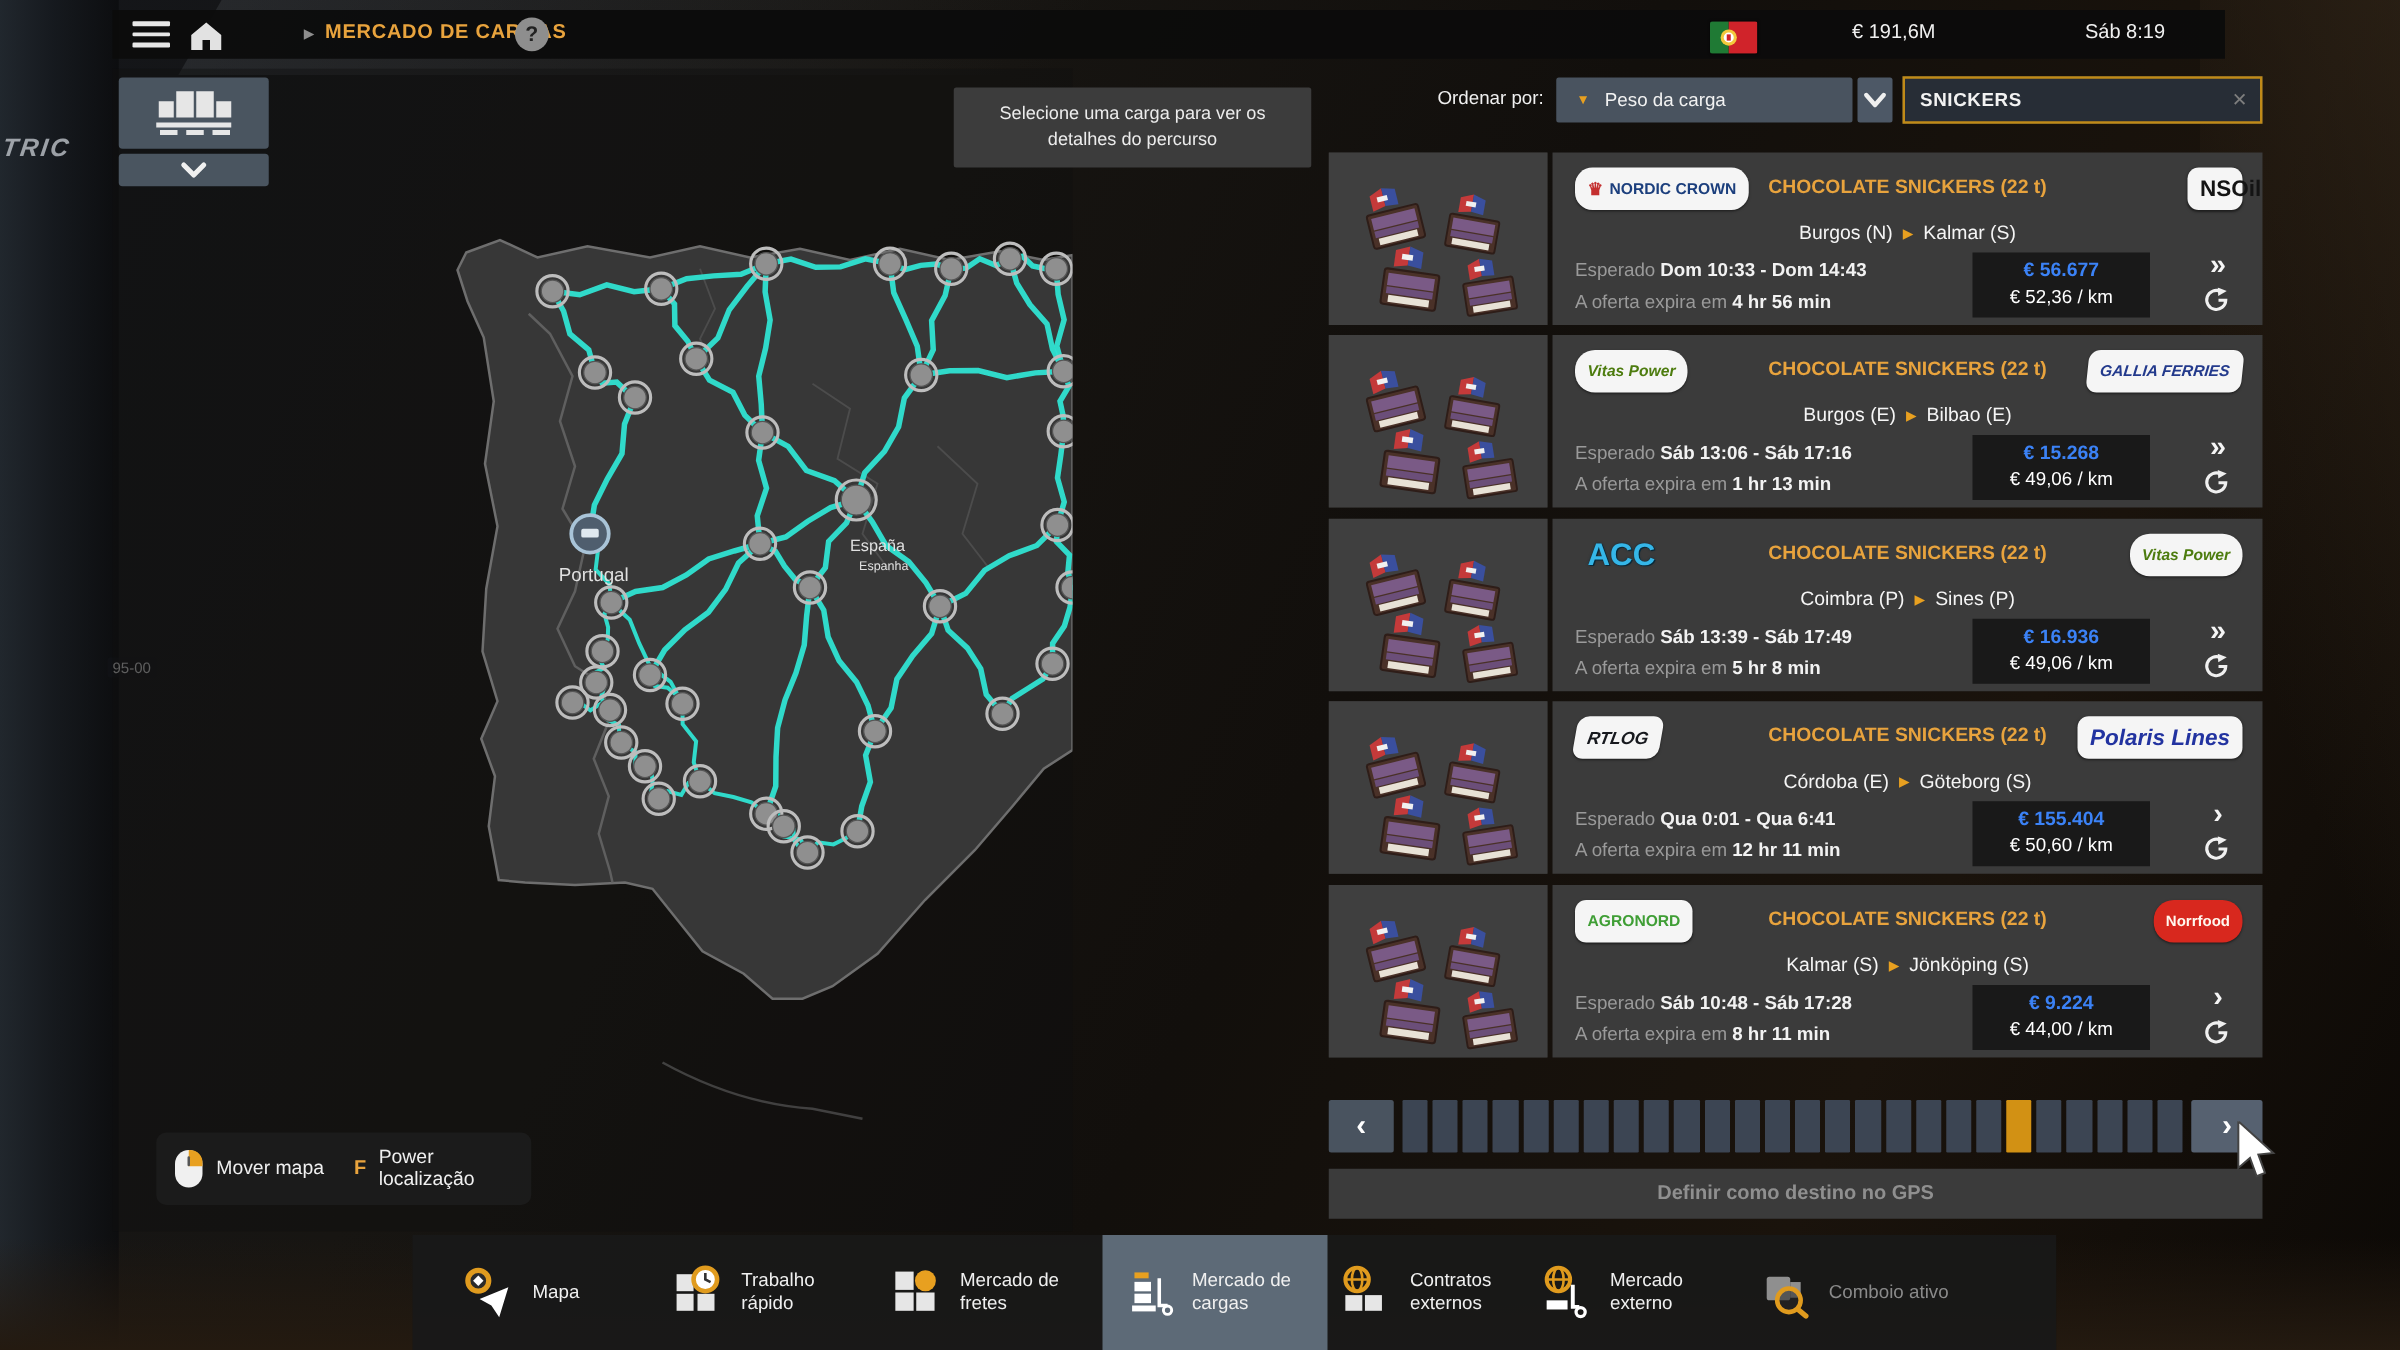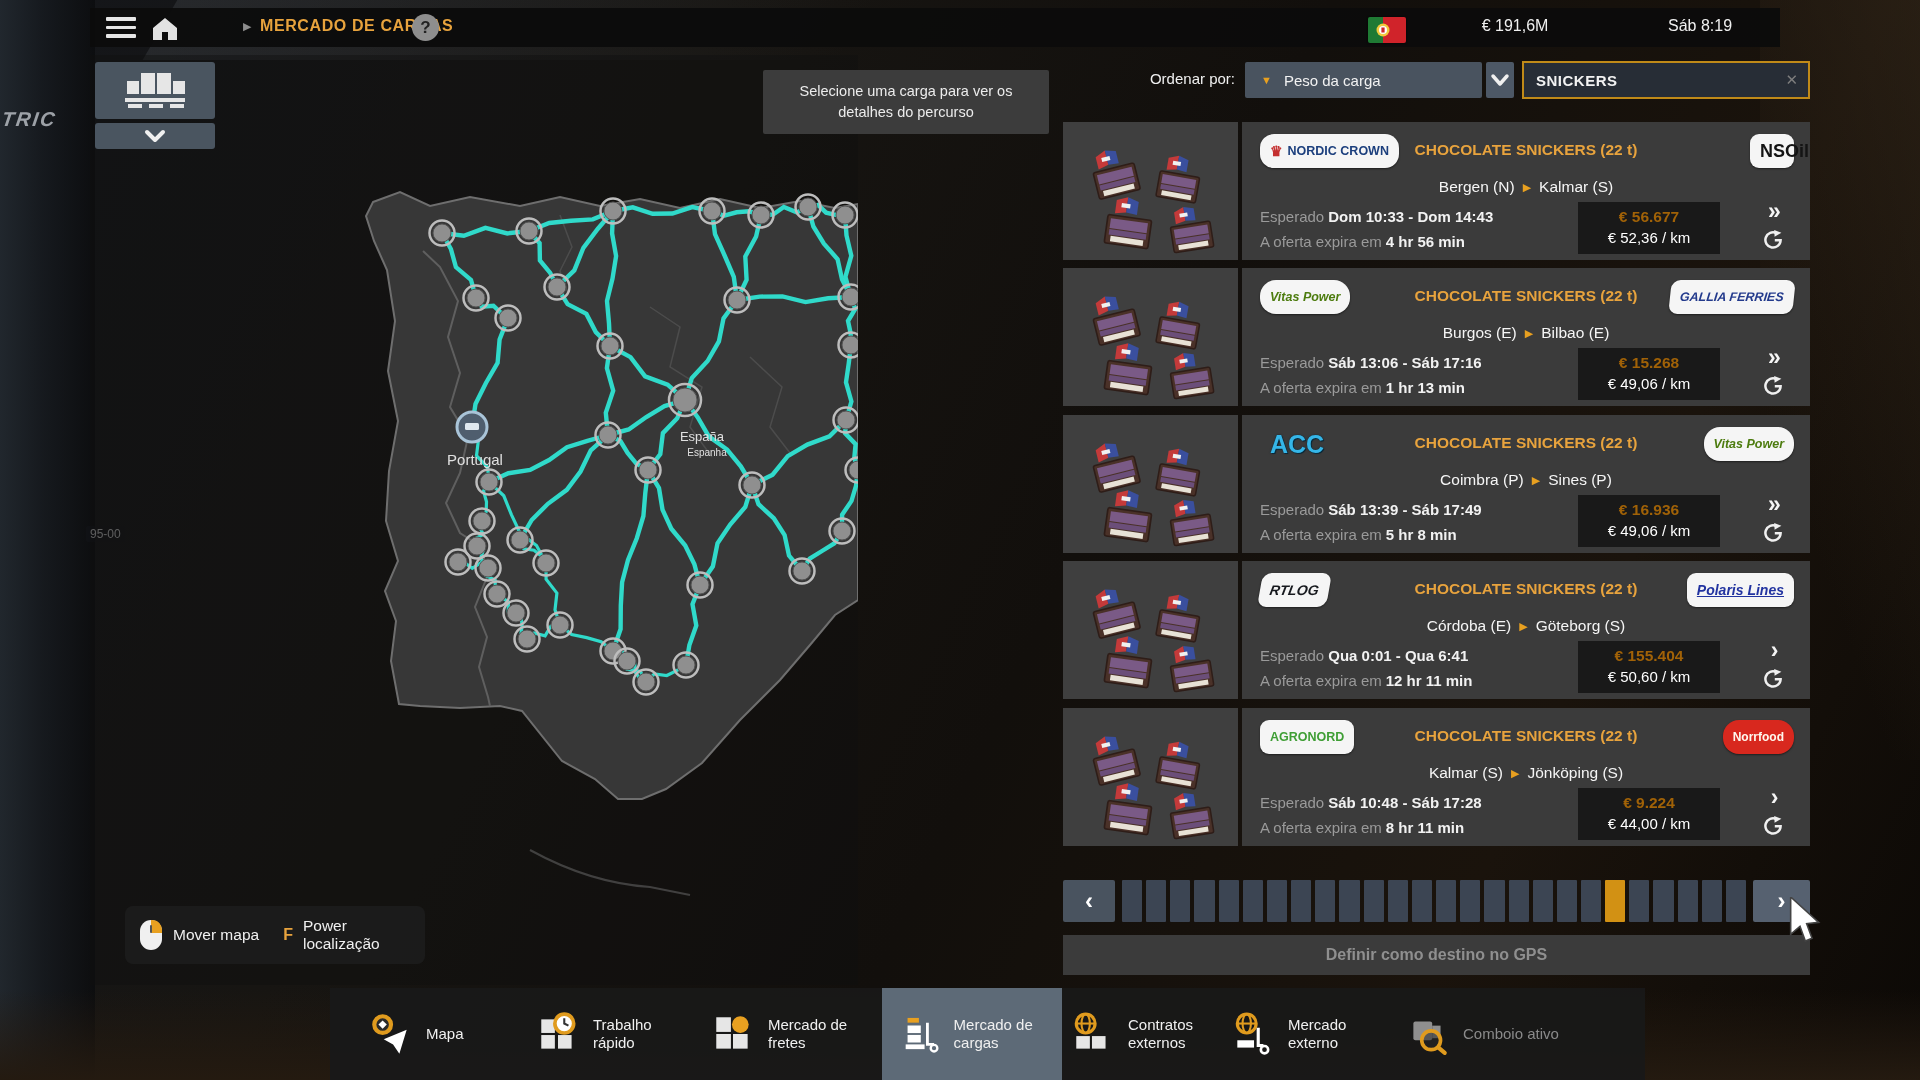--- a/index.html
+++ b/index.html
@@ -73,33 +73,33 @@
   .logo-nordic{color:#1c3f7d;border-radius:14px;}
   .logo-nordic::before{content:"♛";color:#c42f2f;margin-right:5px;font-size:14px;}
   .logo-nsoil{color:#141414;font-size:18px;font-weight:900;margin-left:38px;}
   .logo-nsoil::after{content:"";width:13px;height:13px;border-radius:50%;background:#e87f1e;margin-left:-38px;
                      position:relative;z-index:-1;}
   .logo-vitas{color:#4d7c0f;font-style:italic;border-radius:16px;}
   .logo-gallia{color:#233a8c;font-style:italic;transform:skewX(-6deg);}
   .logo-acc{background:transparent;box-shadow:none;color:#35b6e8;font-size:25px;font-weight:900;
             text-shadow:0 0 2px #0a2a3a,1px 1px 0 #0a2a3a;}
   .logo-rtlog{color:#17191e;font-style:italic;font-weight:900;transform:skewX(-10deg);font-size:14px;}
-  .logo-polaris{color:#2233a0;font-style:italic;text-decoration:underline;font-size:14px;}
+  .logo-polaris{color:#2233a0;font-style:italic;font-size:18px;}
   .logo-agronord{color:#3f9e35;}
   .logo-norrfood{background:#d8281e;color:#fff8ee;border-radius:16px;font-size:12px;}
   .cargo-title{position:absolute;left:120px;right:120px;top:19px;text-align:center;color:#e8a33d;
                font-weight:bold;font-size:15.5px;}
   .route{position:absolute;left:60px;right:60px;top:56px;text-align:center;color:#f5f5f5;font-size:15.5px;}
   .route .arr{color:#e8a020;font-size:11px;margin:0 8px;position:relative;top:-1px;}
   .meta{position:absolute;left:18px;font-size:15px;color:#9a9a9a;}
   .meta b{color:#f2f2f2;font-weight:bold;margin-left:4px;}
   .meta.expected{top:86px;}
   .meta.expires{top:111px;}
   .price-box{position:absolute;left:336px;top:80px;width:142px;height:52px;background:#191919;text-align:center;}
-  .price{color:#a16207;font-weight:bold;font-size:15.5px;margin-top:6px;}
+  .price{color:#3b82f6;font-weight:bold;font-size:15.5px;margin-top:6px;}
   .perkm{color:#ffffff;font-size:15px;margin-top:3px;}
   .row-icons{position:absolute;left:506px;top:78px;width:50px;text-align:center;}
   .chev{color:#f5f5f5;font-size:23px;font-weight:bold;line-height:1;letter-spacing:-3px;}
   .gicon{margin-top:7px;}
 
   
   .pg-prev,.pg-next{position:absolute;top:880px;height:42px;background:#49535f;border-radius:2px;color:#fff;
            font-size:24px;font-weight:bold;display:flex;align-items:center;justify-content:center;cursor:pointer;}
   .pg-prev{left:1063px;width:52px;}
   .pg-next{left:1753px;width:57px;background:#566170;}
@@ -453,21 +453,21 @@
 </div>
 
 <div class="cargo-row" style="top:122px">
   <div class="thumb"><svg width="175" height="138">
           <use href="#snickers-thumb"></use>
         </svg></div>
   <div class="card">
     <span class="logo src logo-nordic">NORDIC CROWN</span>
     <div class="cargo-title">CHOCOLATE SNICKERS (22 t)</div>
     <span class="logo dst logo-nsoil">NSOil</span>
-    <div class="route"><span>Bergen (N)</span><span class="arr">▶</span><span>Kalmar (S)</span></div>
+    <div class="route"><span>Burgos (N)</span><span class="arr">▶</span><span>Kalmar (S)</span></div>
     <div class="meta expected"><span>Esperado</span><b>Dom 10:33 - Dom 14:43</b></div>
     <div class="meta expires"><span>A oferta expira em</span><b>4 hr 56 min</b></div>
     <div class="price-box">
       <div class="price">€ 56.677</div>
       <div class="perkm">€ 52,36 / km</div>
     </div>
     <div class="row-icons">
       <div class="chev">»</div>
       <svg class="gicon" width="20" height="20">
             <use href="#g-loop-icon"></use>

